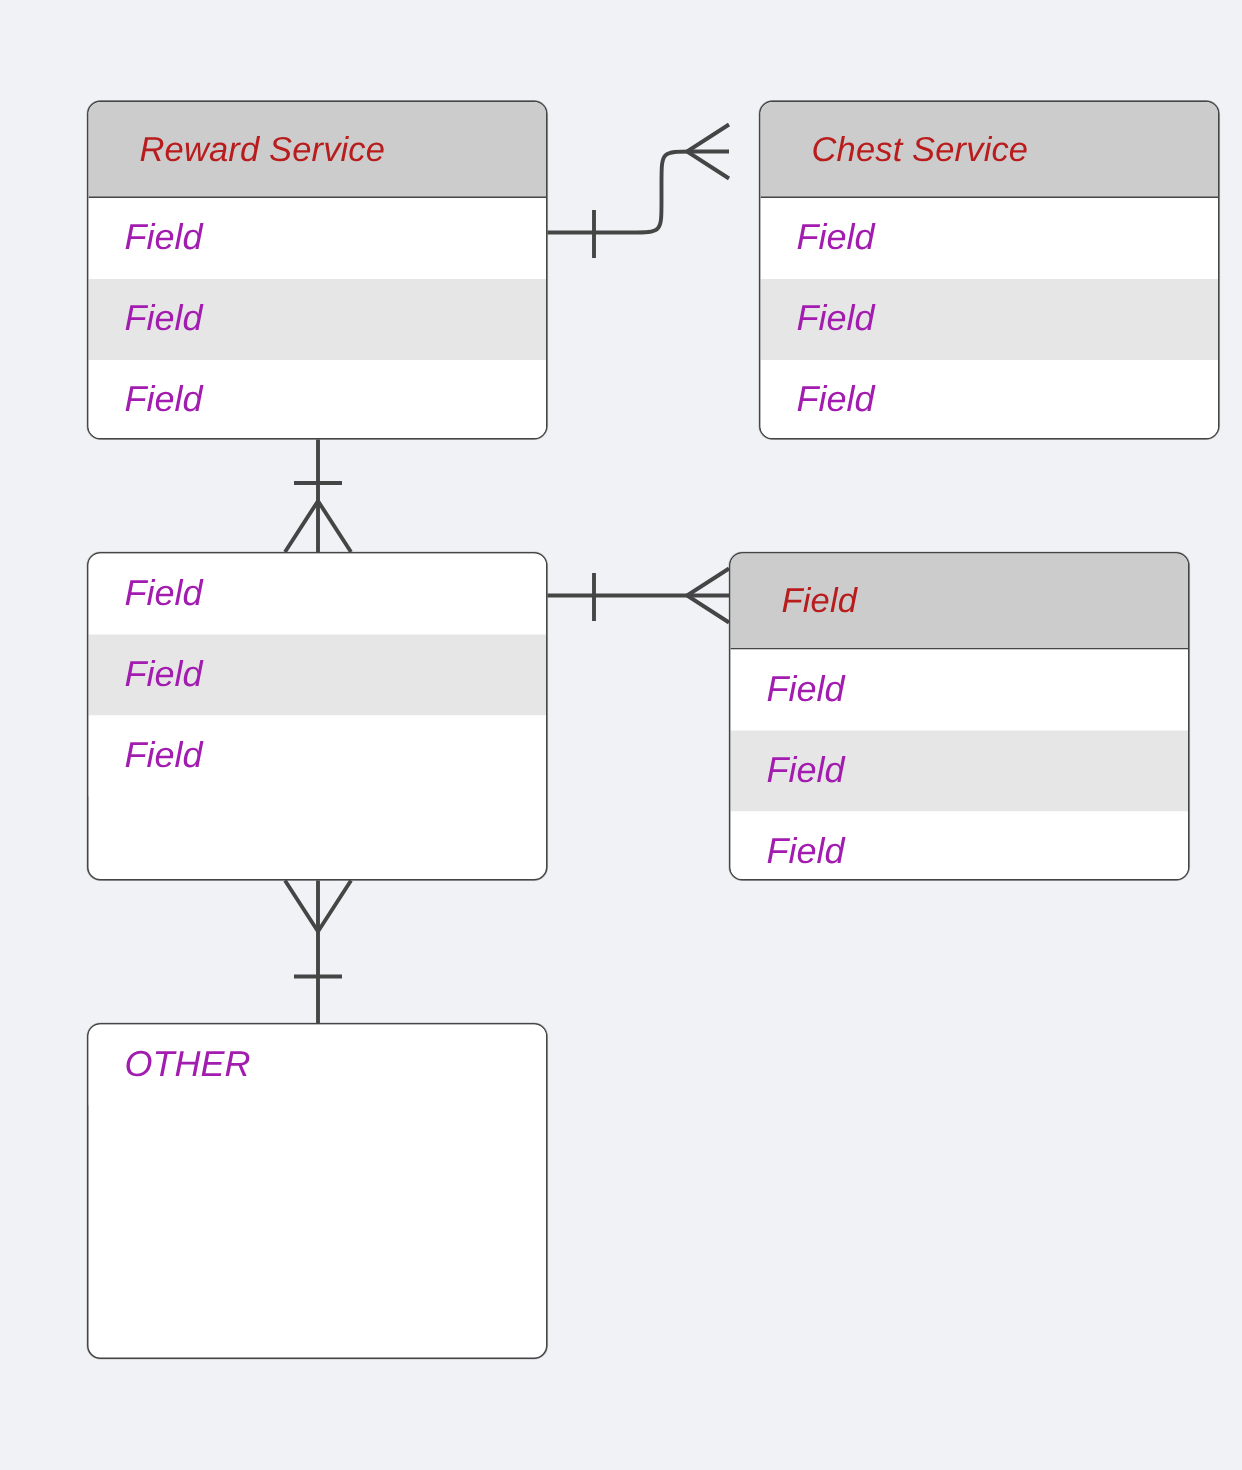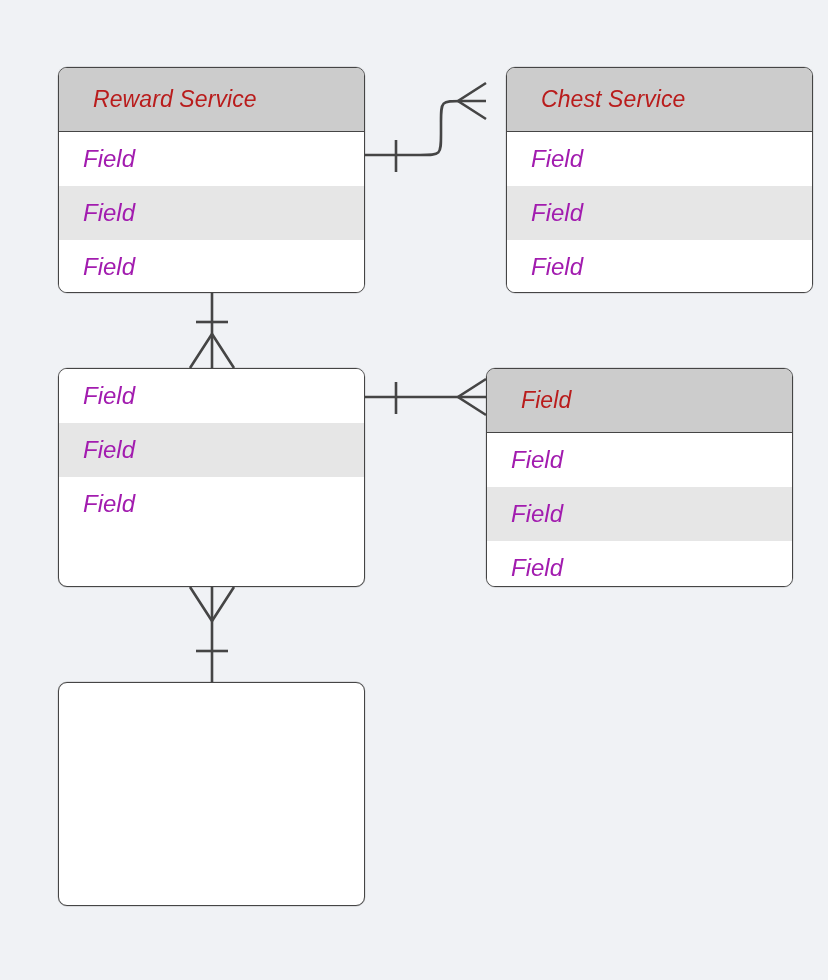--- a/index.html
+++ b/index.html
@@ -186,16 +186,19 @@
         <span class="row-label">Field</span>
       </div>
       <div class="entity-row">
         <span class="row-label">Field</span>
       </div>
     </div>
   </div>
 
   <div class="entity" style="left:58px; top:682px; width:307px; height:224px;">
     <div class="entity-rows">
+      <div class="entity-row">
+        <span class="row-label">OTHER</span>
+      </div>
     </div>
   </div>
 
 </div>
 
 </body></html>

